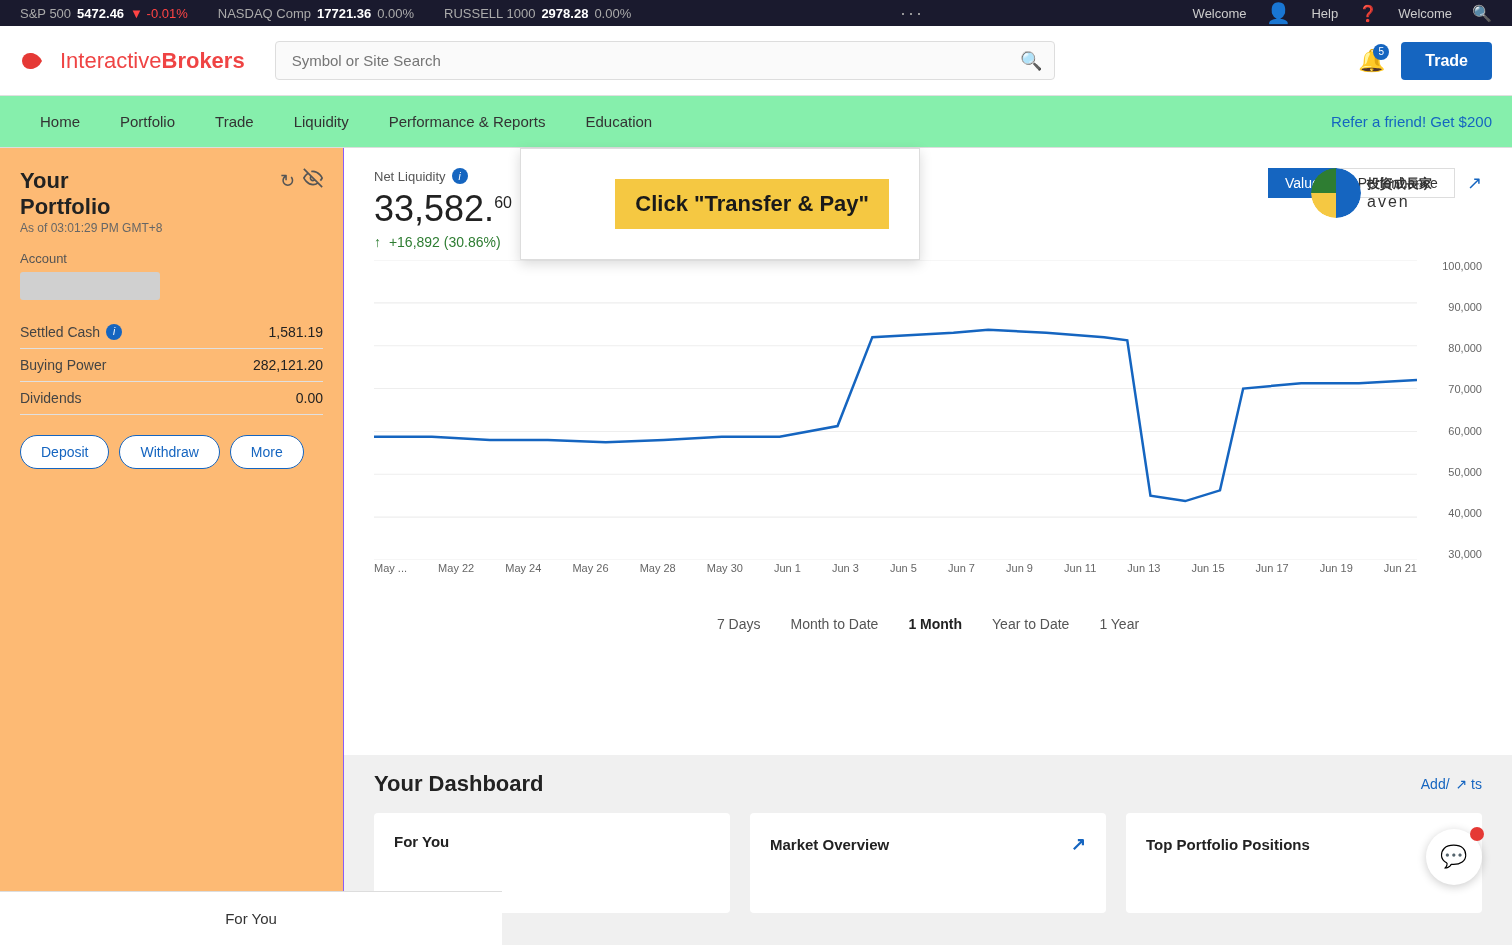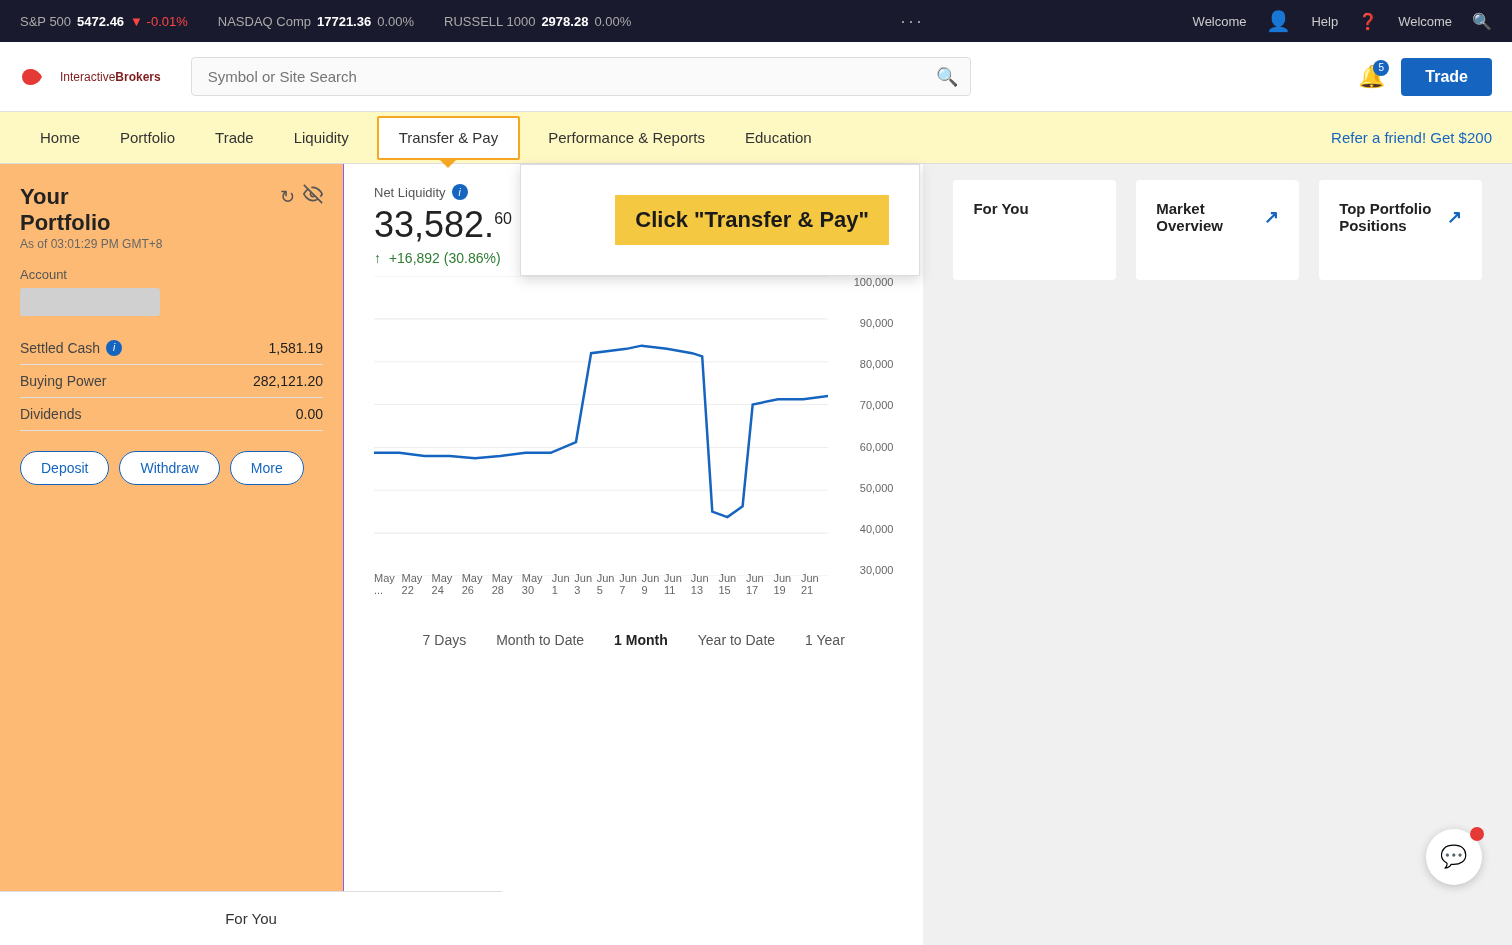--- a/index.html
+++ b/index.html
@@ -5,21 +5,21 @@
     * { margin: 0; padding: 0; box-sizing: border-box; }
     body { font-family: -apple-system, BlinkMacSystemFont, 'Segoe UI', Arial, sans-serif; background: #f0f0f0; width: 1512px; min-height: 945px; overflow-x: hidden; }
 
     
     .ticker-bar {
       background: #1a1a2e;
       color: #fff;
       display: flex;
       align-items: center;
       padding: 0 20px;
-      height: 42px;
+      height: 26px;
       font-size: 13px;
       gap: 30px;
     }
     .ticker-item { display: flex; align-items: center; gap: 6px; }
     .ticker-name { color: #aaa; }
     .ticker-value { color: #fff; font-weight: 600; }
     .ticker-change-neg { color: #ff4444; }
     .ticker-change-flat { color: #aaa; }
     .ticker-dots { color: #aaa; margin-left: auto; font-size: 18px; letter-spacing: 2px; }
     .ticker-right { margin-left: auto; display: flex; align-items: center; gap: 20px; color: #ccc; font-size: 13px; }
@@ -33,21 +33,21 @@
       display: flex;
       align-items: center;
       padding: 0 20px;
       height: 70px;
       border-bottom: 1px solid #e0e0e0;
       position: relative;
       z-index: 100;
     }
     .logo { display: flex; align-items: center; gap: 8px; text-decoration: none; flex-shrink: 0; }
     .logo-icon { width: 32px; height: 32px; }
-    .logo-text { font-size: 12px; font-weight: 400; color: #7f1d1d; }
+    .logo-text { font-size: 22px; font-weight: 400; color: #ef4444; }
     .logo-text strong { font-weight: 700; }
 
     .search-bar {
       flex: 1;
       margin: 0 30px;
       position: relative;
       max-width: 780px;
     }
     .search-input {
       width: 100%;
@@ -96,21 +96,21 @@
       border: none;
       padding: 10px 24px;
       border-radius: 4px;
       font-size: 16px;
       font-weight: 600;
       cursor: pointer;
     }
 
     
     .nav-bar {
-      background: #fef9c3;
+      background: #86efac;
       display: flex;
       align-items: center;
       padding: 0 20px;
       height: 52px;
       border-bottom: 1px solid #ddd;
       position: relative;
       z-index: 99;
       text-align: right;
     }
     .nav-item {
@@ -465,21 +465,20 @@
     </button>
     <button class="trade-btn">Trade</button>
   </div>
 </div>
 
 <div class="nav-bar">
   <div class="nav-item">Home</div>
   <div class="nav-item">Portfolio</div>
   <div class="nav-item">Trade</div>
   <div class="nav-item">Liquidity</div>
-  <div class="nav-item nav-transfer">Transfer &amp; Pay</div>
   <div class="nav-item">Performance &amp; Reports</div>
   <div class="nav-item">Education</div>
   <span class="nav-refer">Refer a friend! Get $200</span>
 
   <div class="tooltip-overlay">
     <div class="tooltip-callout">Click "Transfer &amp; Pay"</div>
   </div>
 </div>
 
 <div class="main-layout">
@@ -525,21 +524,21 @@
       <span class="stat-value">0.00</span>
     </div>
 
     <div class="action-btns">
       <button class="action-btn">Deposit</button>
       <button class="action-btn">Withdraw</button>
       <button class="action-btn">More</button>
     </div>
   </div>
 
-  <div style="flex:1; display:flex; flex-direction:row; background:#bef264; overflow:hidden; position:relative;">
+  <div style="flex:1; display:flex; flex-direction:column; background:#bef264; overflow:hidden; position:relative;">
 
     <div class="chart-area">
       <div class="chart-header">
         <div>
           <div class="net-liquidity-label">
             <span>Net Liquidity</span>
             <span class="info-icon">i</span>
           </div>
           <div class="portfolio-value">
             <span>33,582</span>.<sup>60</sup>
@@ -621,20 +620,28 @@
       <div class="time-range">
         <button class="time-btn">7 Days</button>
         <button class="time-btn">Month to Date</button>
         <button class="time-btn time-btn-active">1 Month</button>
         <button class="time-btn">Year to Date</button>
         <button class="time-btn">1 Year</button>
       </div>
     </div>
 
     <div style="background:#f0f0f0; padding: 16px 30px 16px;">
+      <div class="dashboard-header">
+        <span class="dashboard-title">Your Dashboard</span>
+        <span class="add-widgets-btn">
+          <span>Add/</span>
+          <span style="margin-left:2px;">↗</span>
+          <span>ts</span>
+        </span>
+      </div>
       <div class="dashboard-cards">
         <div class="dashboard-card">
           <div class="card-title">
             <span>For You</span>
           </div>
         </div>
         <div class="dashboard-card">
           <div class="card-title">
             <span>Market Overview</span>
             <span class="card-expand">↗</span>

